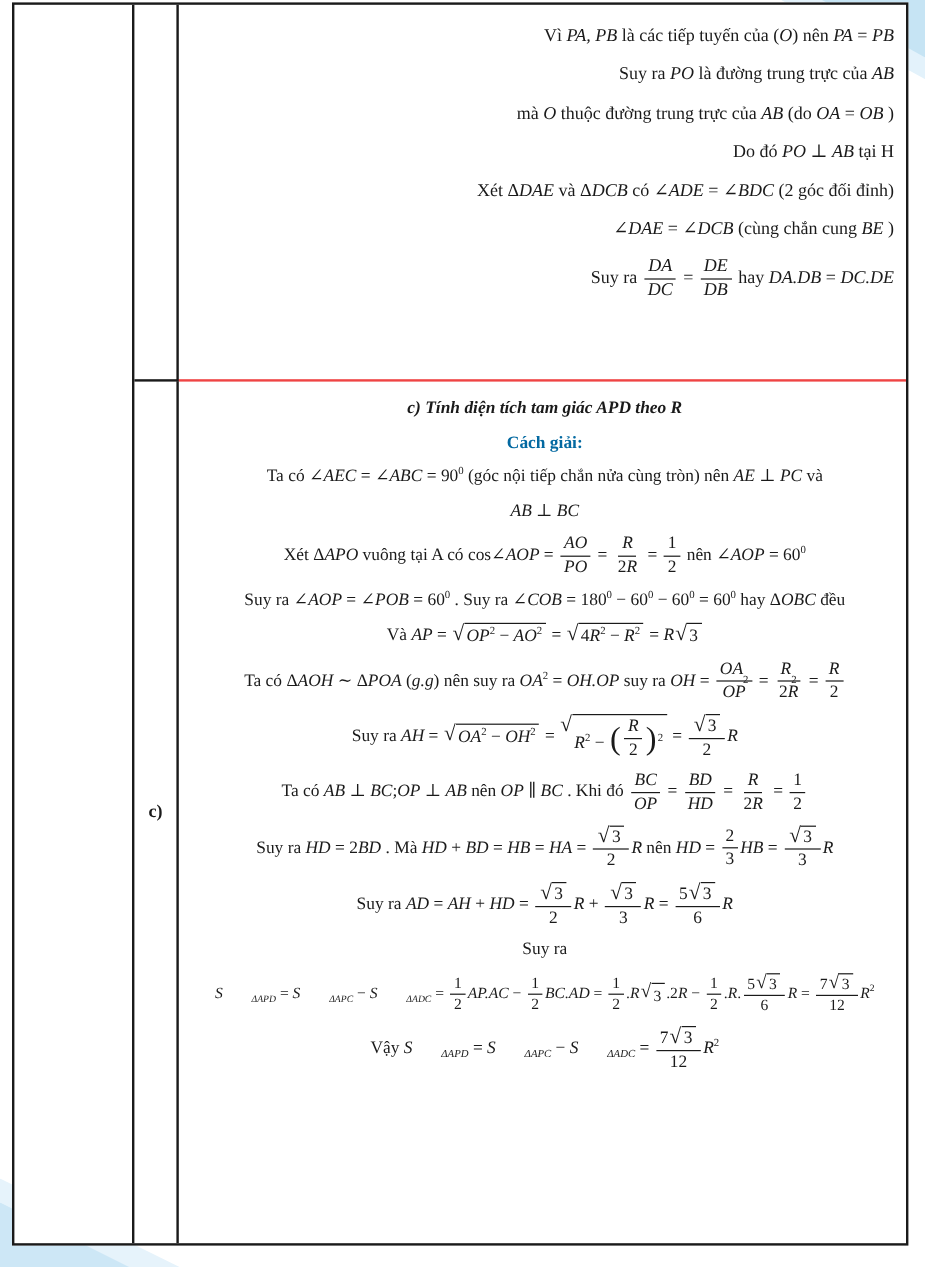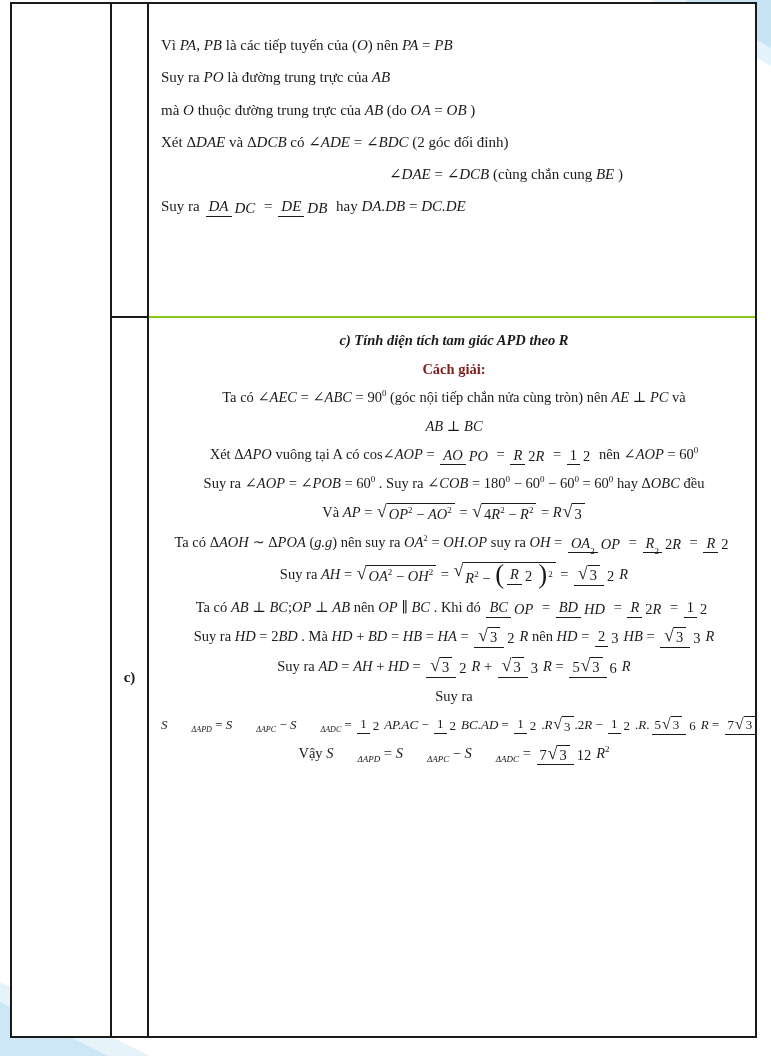--- a/index.html
+++ b/index.html
@@ -23,40 +23,40 @@
   .doc-table {
     position:absolute; left:10px; top:2px; width:747px; height:1036px;
     border:2px solid #1a1a1a; background:#ffffff;
     display:grid;
     grid-template-columns:100px 37px 1fr;
     grid-template-rows:314px 1fr;
     z-index:2;
   }
   .cell-left  { grid-column:1; grid-row:1/3; border-right:2px solid #1a1a1a; }
   .cell-mid1  { grid-column:2; grid-row:1; border-right:2px solid #1a1a1a; border-bottom:2px solid #1a1a1a; }
-  .cell-main1 { grid-column:3; grid-row:1; border-bottom:2px solid #84cc16;
-                padding:19px 10px 2px 12px; overflow:hidden; font-size:15px; }
+  .cell-main1 { grid-column:3; grid-row:1; border-bottom:2px solid #ef4444;
+                padding:4px 10px 2px 12px; overflow:hidden; font-size:15px;text-align:right; }
   .cell-mid2  { grid-column:2; grid-row:2; border-right:2px solid #1a1a1a;
                 display:flex; align-items:center; justify-content:center;
                 font-weight:bold; font-size:15px; }
   .cell-main2 { grid-column:3; grid-row:2; padding:4px 8px 2px 12px;
                 overflow:hidden; font-size:14.5px;text-align:center; }
 
   .line { margin:12px 0; line-height:1.35; white-space:nowrap; }
   .cell-main2 .line { margin:9px 0; }
   .line-sm { font-size:13px; }
 
   .tk-r   { font-style:normal; }
   .tk-i   { font-style:italic; }
   .tk-bi  { font-style:italic; font-weight:bold; }
-  .tk-red { color:#7f1d1d; font-weight:bold; }
+  .tk-red { color:#0369a1; font-weight:bold; }
   .tk-sup { font-size:0.62em; vertical-align:super; line-height:0; }
   .tk-sub { font-size:0.62em; vertical-align:sub; line-height:0; font-style:italic;padding-left:24px; }
 
-  .frac { display:inline-flex; flex-direction:row; align-items:center;
+  .frac { display:inline-flex; flex-direction:column; align-items:center;
           vertical-align:middle; margin:0 2px; line-height:1.15; }
   .frac > .num { display:flex; align-items:flex-end; justify-content:center;
                  border-bottom:1.4px solid #1a1a1a; padding:0 3px 1px; }
   .frac > .den { display:flex; align-items:flex-start; justify-content:center;
                  padding:1px 3px 0; }
 
   .sqrt  { display:inline-flex; align-items:flex-start; vertical-align:middle; margin:0 1px; }
   .rsign { font-size:1.22em; line-height:1; }
   .rad   { border-top:1.4px solid #1a1a1a; padding:1px 3px 0 2px; display:inline-block; }
 
@@ -71,20 +71,21 @@
 <div class="wm-bl2"></div>
 <div class="wm-bl"></div>
 
 <div class="doc-table">
   <div class="cell-left"></div>
   <div class="cell-mid1"></div>
   <div class="cell-main1">
       <div class="line"><span class="tk-r">Vì </span><span class="tk-i">PA, PB</span><span class="tk-r"> là các tiếp tuyến của (</span><span class="tk-i">O</span><span class="tk-r">) nên </span><span class="tk-i">PA</span><span class="tk-r"> = </span><span class="tk-i">PB</span></div>
       <div class="line"><span class="tk-r">Suy ra </span><span class="tk-i">PO</span><span class="tk-r"> là đường trung trực của </span><span class="tk-i">AB</span></div>
       <div class="line"><span class="tk-r">mà </span><span class="tk-i">O</span><span class="tk-r"> thuộc đường trung trực của </span><span class="tk-i">AB</span><span class="tk-r"> (do </span><span class="tk-i">OA</span><span class="tk-r"> = </span><span class="tk-i">OB</span><span class="tk-r"> )</span></div>
+      <div class="line"><span class="tk-r">Do đó </span><span class="tk-i">PO</span><span class="tk-r"> ⊥ </span><span class="tk-i">AB</span><span class="tk-r"> tại H</span></div>
       <div class="line"><span class="tk-r">Xét Δ</span><span class="tk-i">DAE</span><span class="tk-r"> và Δ</span><span class="tk-i">DCB</span><span class="tk-r"> có ∠</span><span class="tk-i">ADE</span><span class="tk-r"> = ∠</span><span class="tk-i">BDC</span><span class="tk-r"> (2 góc đối đỉnh)</span></div>
       <div class="line" style="margin-left: 228px;"><span class="tk-r">∠</span><span class="tk-i">DAE</span><span class="tk-r"> = ∠</span><span class="tk-i">DCB</span><span class="tk-r"> (cùng chắn cung </span><span class="tk-i">BE</span><span class="tk-r"> )</span></div>
       <div class="line"><span class="tk-r">Suy ra </span><span class="frac">
           <span class="num">
             <span class="tk-i">DA</span>
           </span>
           <span class="den">
             <span class="tk-i">DC</span>
           </span>
         </span><span class="tk-r"> = </span><span class="frac">

